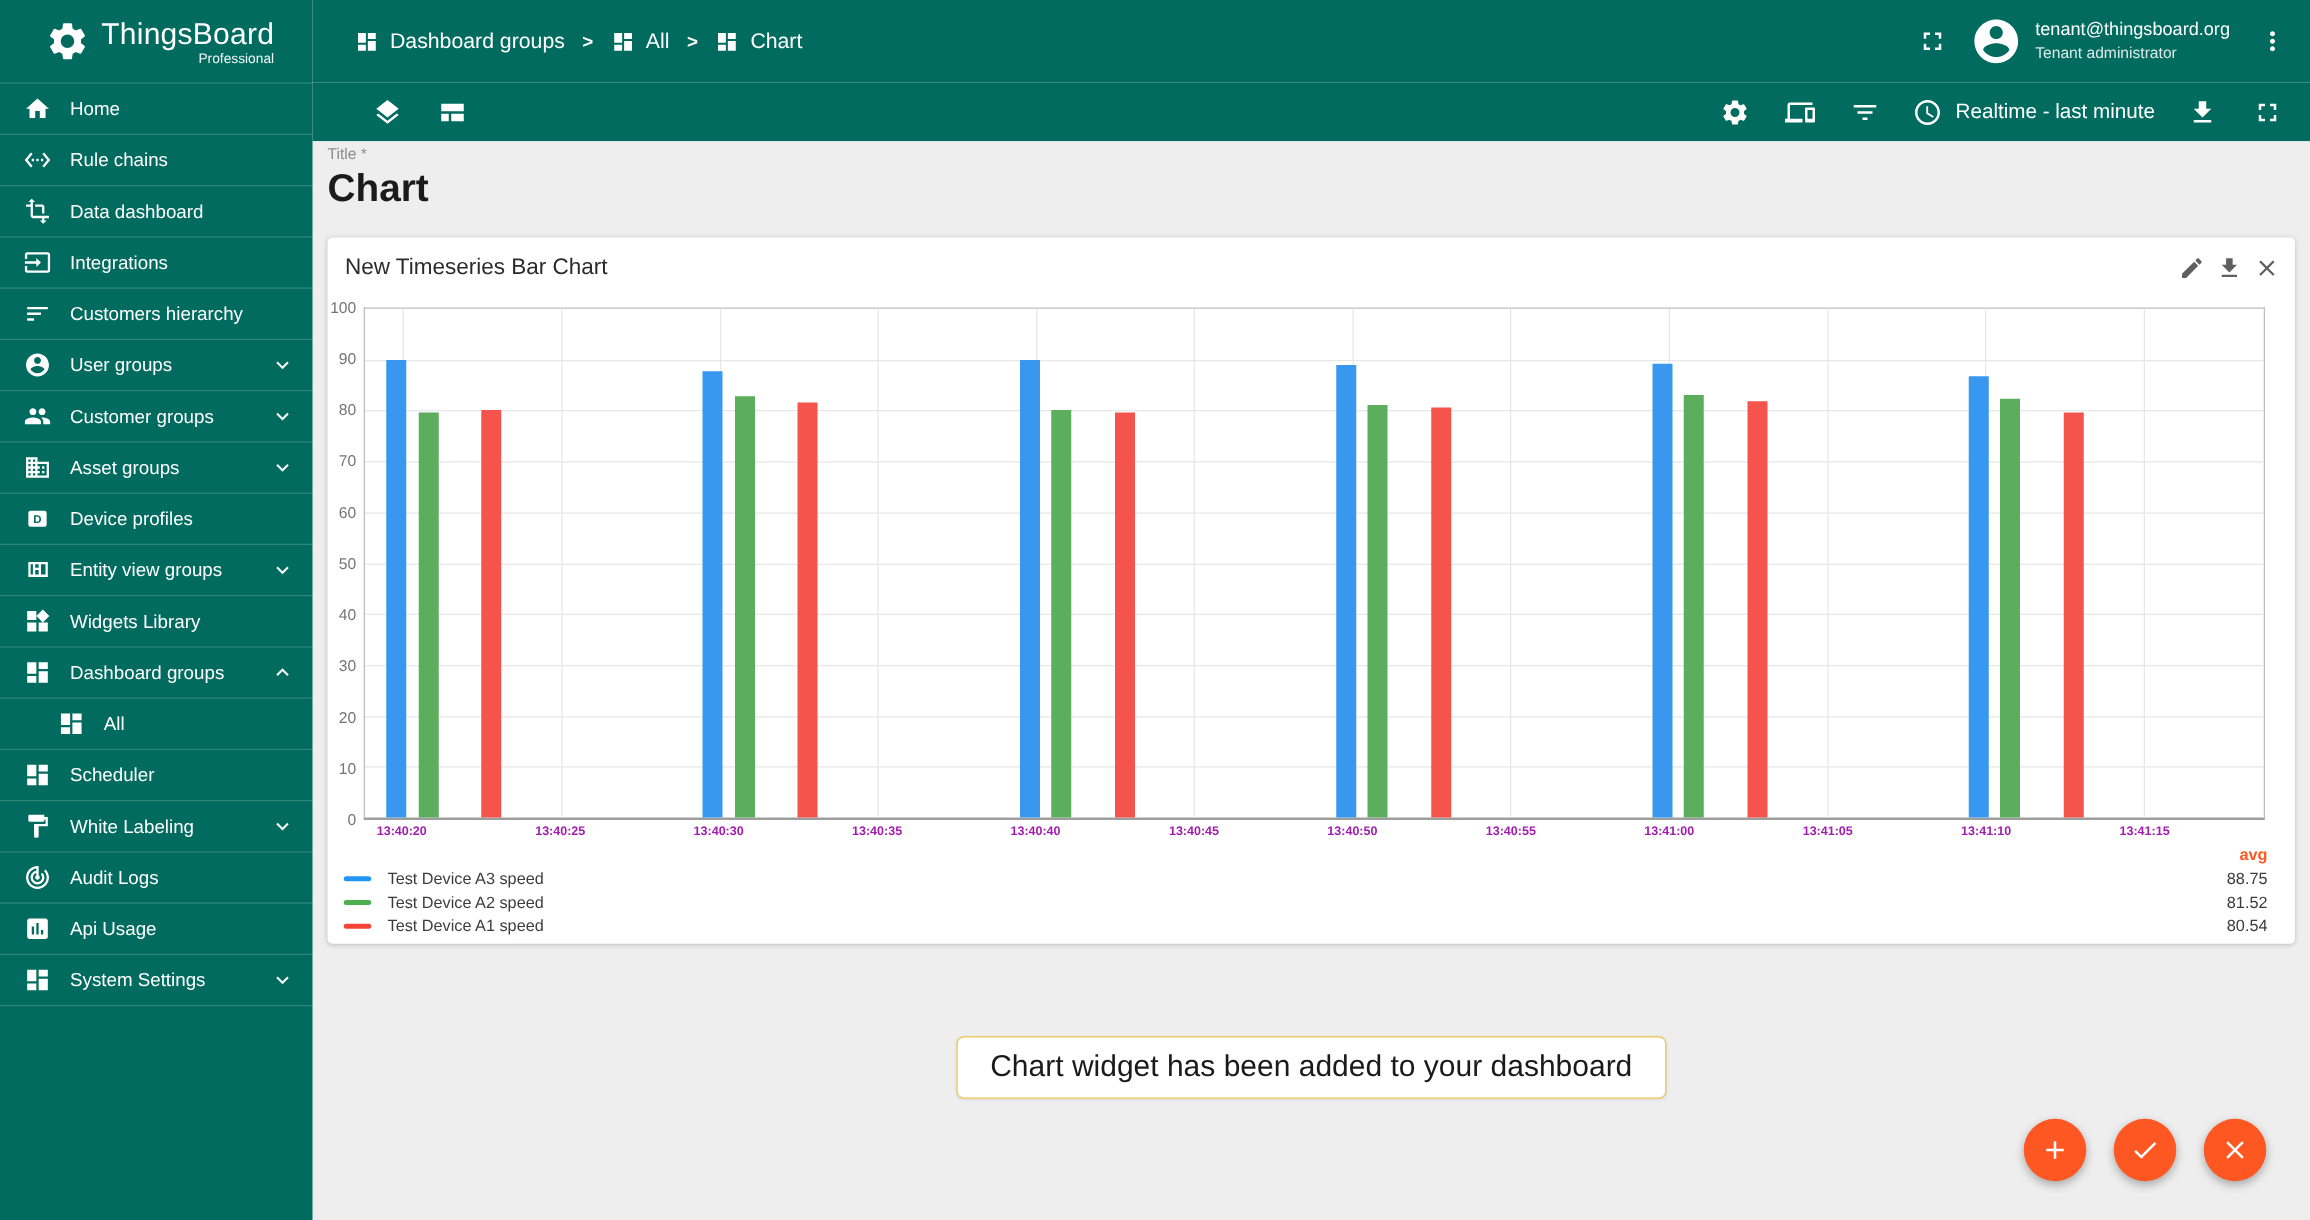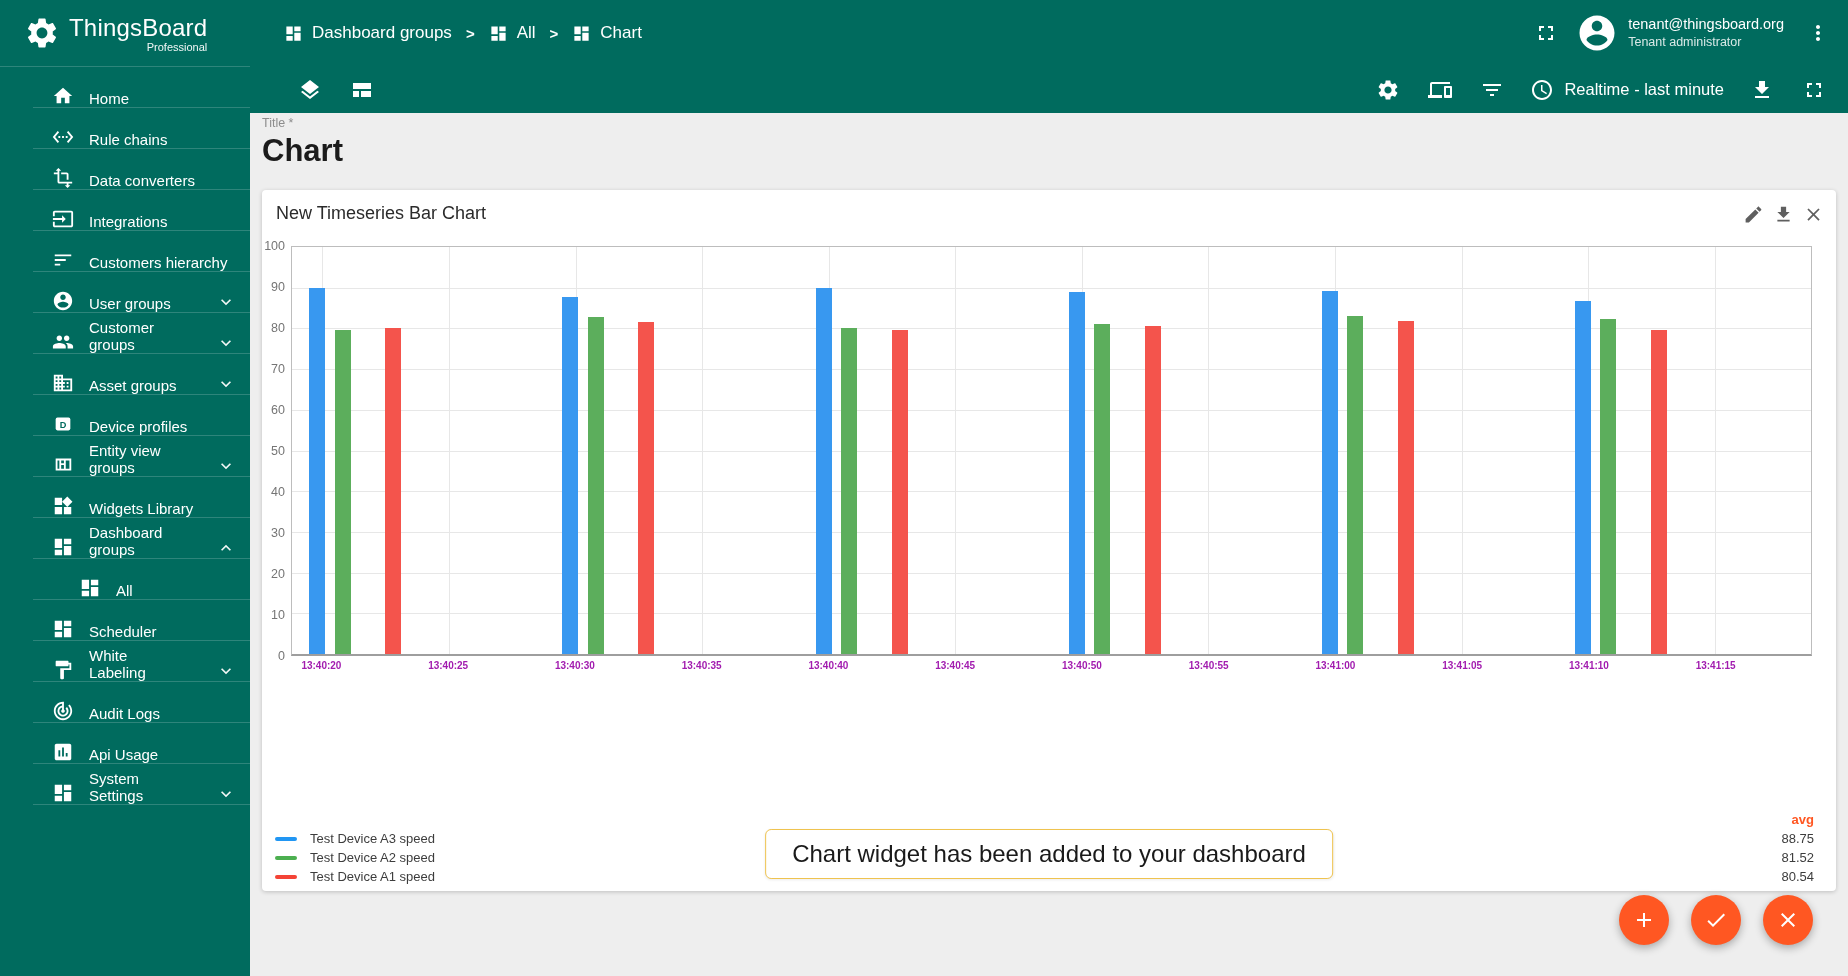--- a/index.html
+++ b/index.html
@@ -5,28 +5,28 @@
   * { box-sizing: border-box; }
   html,body { margin:0; padding:0; }
   body {
     width:1848px; height:976px; overflow:hidden; position:relative;
     font-family:"Liberation Sans", sans-serif; background:#EEEEEE;
   }
   svg { fill:currentColor; display:block; }
 
   
   .sidebar { position:absolute; left:0; top:0; width:250px; height:976px; background:var(--primary); color:#fff; z-index:6; }
-  .brand { height:66px; display:flex; align-items:center; padding-left:24px; gap:9px; }
+  .brand { height:66px; display:flex; align-items:center; padding-left:36px; gap:9px; }
   .brand-logo svg { width:36px; height:36px; }
   .brand-text { display:flex; flex-direction:column; }
   .brand-name { font-size:24px; font-weight:500; letter-spacing:.2px; }
   .brand-edition { font-size:11px; opacity:.95; align-self:flex-end; margin-top:-1px; }
   .menu { border-top:1px solid rgba(255,255,255,.18); }
-  .menu-item { height:41px; display:flex; align-items:flex-end; gap:15px; padding:0 14px 0 19px;
-    border-bottom:1px solid rgba(255,255,255,.18); font-size:15px; font-weight:500; cursor:pointer;margin-left:33px; }
+  .menu-item { height:41px; display:flex; align-items:center; gap:15px; padding:0 14px 0 19px;
+    border-bottom:1px solid rgba(255,255,255,.18); font-size:15px; font-weight:500; cursor:pointer; }
   .menu-item .mi-icon { width:22px; height:22px; flex:none; }
   .menu-item .mi-icon svg { width:22px; height:22px; }
   .menu-item.sub { padding-left:46px; }
   .menu-item .flex-spacer { flex:1; }
   .menu-item .chevron svg { width:20px; height:20px; opacity:.95; }
 
   
   .topbar { position:absolute; left:250px; right:0; top:0; height:66px; background:var(--primary); color:#fff;
     display:flex; align-items:center; padding:0 10px 0 34px; }
   .breadcrumb { display:flex; align-items:center; font-size:17px; }
@@ -51,21 +51,21 @@
   .tw-btn { display:flex; align-items:center; gap:10px; background:transparent; border:none; color:#fff;
     font-size:16.5px; font-family:inherit; cursor:pointer; padding:0 6px; }
   .tw-btn svg { width:24px; height:24px; }
 
   
   .content { position:absolute; left:250px; top:113px; right:0; bottom:0; background:var(--content-bg); }
   .title-field { padding:3px 0 0 12px; }
   .title-label { font-size:12.5px; color:#8d8d8d; }
   .title-value { font-size:31px; font-weight:700; color:#1b1b1b; margin-top:3px; cursor:text; }
 
-  .card { position:absolute; left:12px; right:12px; top:77px; height:701px; background:#fff; border-radius:4px;
+  .card { position:absolute; left:12px; right:12px; top:77px; height:565px; background:#fff; border-radius:4px;
     box-shadow:0 1px 4px rgba(0,0,0,.2); }
   .widget-title { position:absolute; left:14px; top:13px; font-size:18px; color:#2b2b2b; }
   .widget-actions { position:absolute; right:8px; top:9px; display:flex; }
   .widget-actions .icon-btn { width:30px; height:30px; color:#5f5f5f; }
   .widget-actions svg { width:21px; height:21px; }
 
   .plot { position:absolute; left:29px; right:24px; top:56px; height:410px;
     border:1px solid #bdbdbd; border-bottom:2px solid #9e9e9e; background:#fff; }
   .hgrid { position:absolute; left:0; right:0; height:1px; background:#e7e7e7; }
   .vgrid { position:absolute; top:0; bottom:0; width:1px; background:#e7e7e7; }
@@ -122,21 +122,21 @@
           </svg>
         </span>
         <span>Rule chains</span>
       </div>
       <div class="menu-item">
         <span class="mi-icon">
           <svg viewBox="0 0 24 24">
             <path d="M22 18v-2H8V4h2L7 1 4 4h2v2H2v2h4v8c0 1.1.9 2 2 2h8v2h-2l3 3 3-3h-2v-2h4zM10 8h6v6h2V8c0-1.1-.9-2-2-2h-6v2z"></path>
           </svg>
         </span>
-        <span>Data converters</span>
+        <span>Data dashboard</span>
       </div>
       <div class="menu-item">
         <span class="mi-icon">
           <svg viewBox="0 0 24 24">
             <path d="M21 3.01H3c-1.1 0-2 .9-2 2V9h2V4.99h18v14.03H3V15H1v4.01c0 1.1.9 2 2 2h18c1.1 0 2-.9 2-2v-14c0-1.11-.9-2-2-2zM11 16l4-4-4-4v3H1v2h10v3z"></path>
           </svg>
         </span>
         <span>Integrations</span>
       </div>
       <div class="menu-item">

